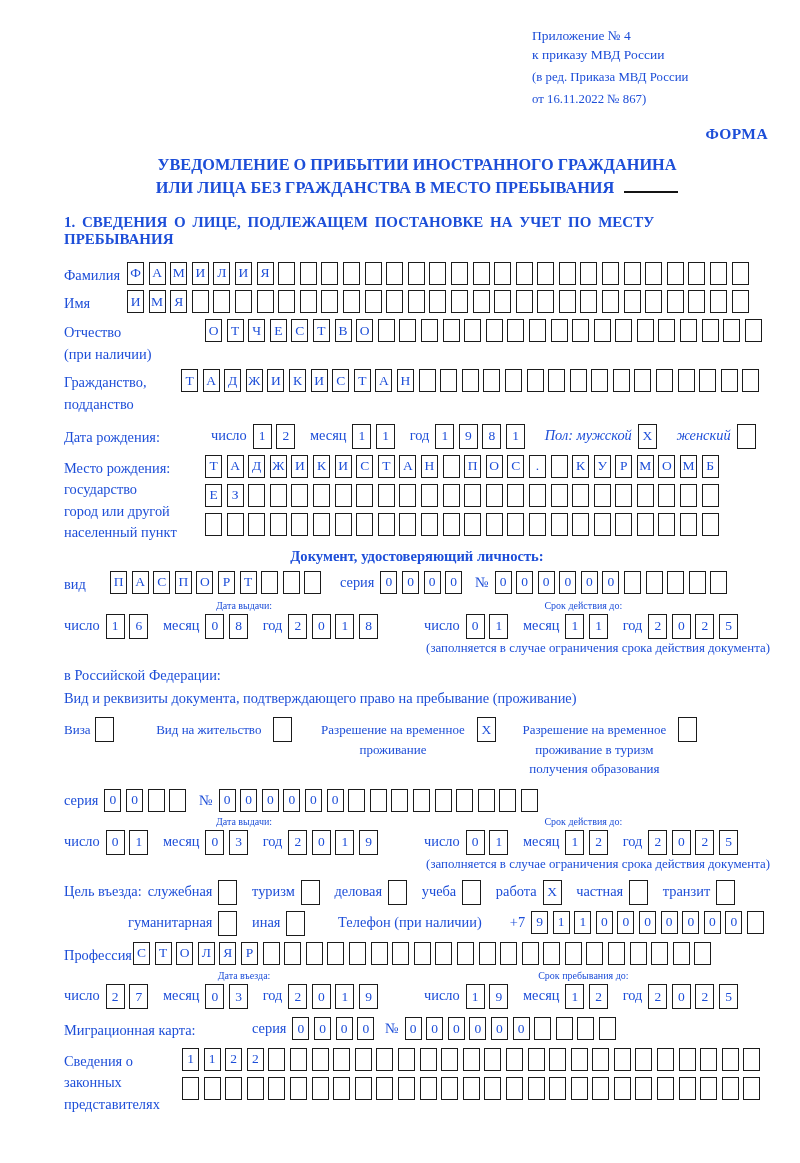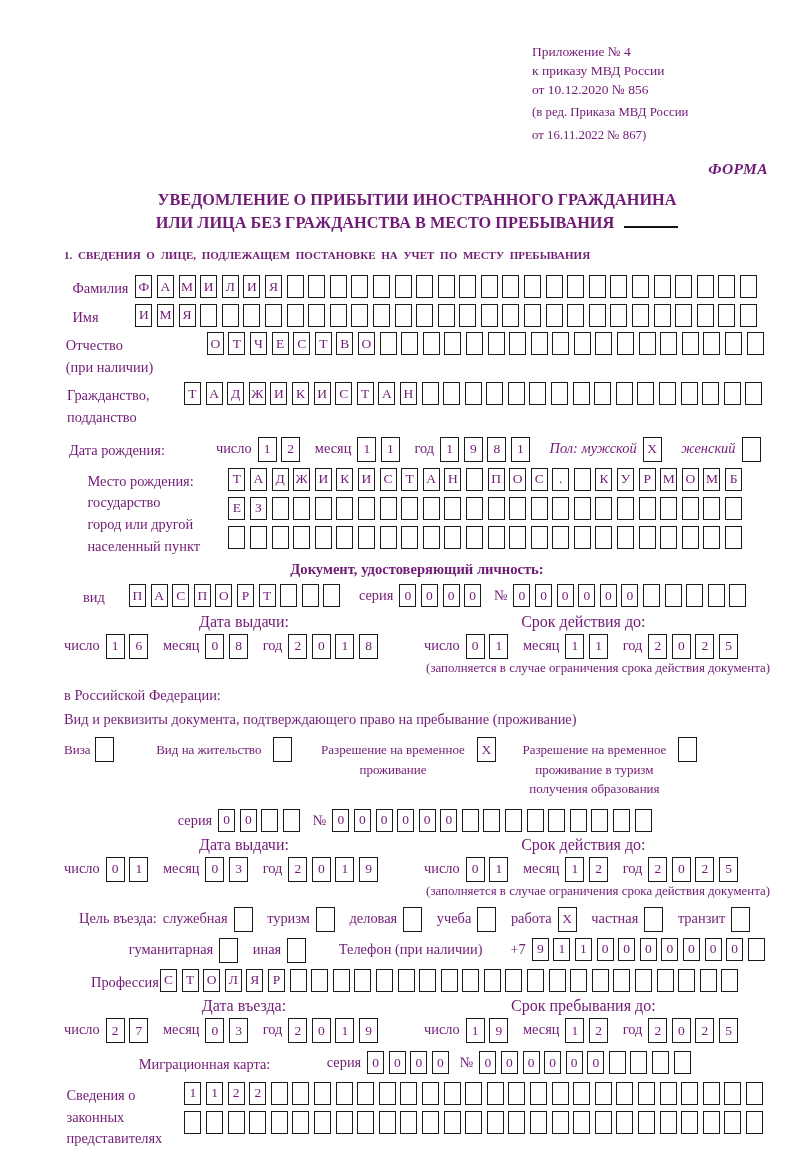--- a/index.html
+++ b/index.html
@@ -1,53 +1,52 @@
 <!DOCTYPE html>
 <html><head>
 <meta charset="utf-8">
 <style>
   html,body{margin:0;padding:0;background:#fff;}
-  .page{width:800px;height:1163px;box-sizing:border-box;background:#fff;color:#701a75;
-        font-family:"Liberation Serif", serif;padding:42px 30px 0 64px;overflow:hidden;position:relative;}
+  .page{width:800px;height:1163px;box-sizing:border-box;background:#fff;color:#1d4ed8;
+        font-family:"Liberation Serif", serif;padding:26px 30px 0 64px;overflow:hidden;position:relative;}
   .annex{width:238px;margin-left:auto;font-size:13.5px;line-height:1.42;}
   .annex .small{font-size:12.8px;margin-top:4px;}
-  .forma{text-align:right;font-weight:bold;font-size:15.5px;margin:16px 2px 10px 0;letter-spacing:.4px;font-style:italic;}
+  .forma{text-align:right;font-weight:bold;font-size:15.5px;margin:16px 2px 10px 0;letter-spacing:.4px;}
   .title{text-align:center;font-weight:bold;font-size:16.3px;line-height:1.45;margin:2px 0 14px;}
   .blank-line{display:inline-block;width:54px;border-bottom:2px solid #141414;height:2px;margin-left:10px;}
-  .sec1{font-weight:bold;font-size:11px;word-spacing:3px;margin:6px 0 14px;}
-  .frow{display:flex;align-items:flex-start;margin-bottom:4px;justify-content:center;}
+  .sec1{font-weight:bold;font-size:15px;word-spacing:3px;margin:6px 0 14px;}
+  .frow{display:flex;align-items:flex-start;margin-bottom:4px;}
   .lbl{font-size:14.4px;line-height:1.5;flex:none;padding-top:3px;}
   .dl{font-size:14.4px;padding-top:3px;flex:none;margin-right:6px;white-space:nowrap;}
   .ml{margin-left:10px;}
   .ml2{margin-left:15px;font-style:italic;}
   .boxes{display:flex;flex:none;}
   .cb{width:17px;height:23px;border:1.6px solid #1b1b1b;margin-right:4.6px;display:flex;align-items:center;
       justify-content:center;font-size:13.5px;flex:none;box-sizing:border-box;background:#fff;}
   .ck .cb{width:19px;height:25px;}
   .m6{margin-bottom:6px;}
   .center-b{text-align:center;font-weight:bold;font-size:14.6px;margin:4px 0 6px;}
   .dpair{display:flex;margin-bottom:2px;}
   .dcol1{width:360px;flex:none;}
-  .dhdr{text-align:center;font-size:16px;margin-bottom:3px;}
+  .dhdr{text-align:center;font-size:10px;margin-bottom:3px;}
   .dline{display:flex;align-items:flex-start;}
   .note-r{text-align:right;font-size:12.9px;margin:1px 0 8px;}
   .intro{font-size:14.4px;line-height:1.65;margin-bottom:6px;}
   .opts{display:flex;align-items:flex-start;margin-bottom:10px;}
   .opt{display:flex;align-items:flex-start;flex:none;}
   .optlines{text-align:center;font-size:13px;line-height:1.5;padding-top:3px;}
 </style>
 </head>
 <body>
 
 <div class="page">
 
   <div class="annex">
     <div>Приложение № 4</div>
     <div>к приказу МВД России</div>
-    <div>от 10.12.2020 № 856</div>
     <div class="small">(в ред. Приказа МВД России</div>
     <div class="small">от 16.11.2022 № 867)</div>
   </div>
 
   <div class="forma">ФОРМА</div>
 
   <div class="title">
     <div>УВЕДОМЛЕНИЕ О ПРИБЫТИИ ИНОСТРАННОГО ГРАЖДАНИНА</div>
     <div><span>ИЛИ ЛИЦА БЕЗ ГРАЖДАНСТВА В МЕСТО ПРЕБЫВАНИЯ</span><span class="blank-line"></span></div>
   </div>

